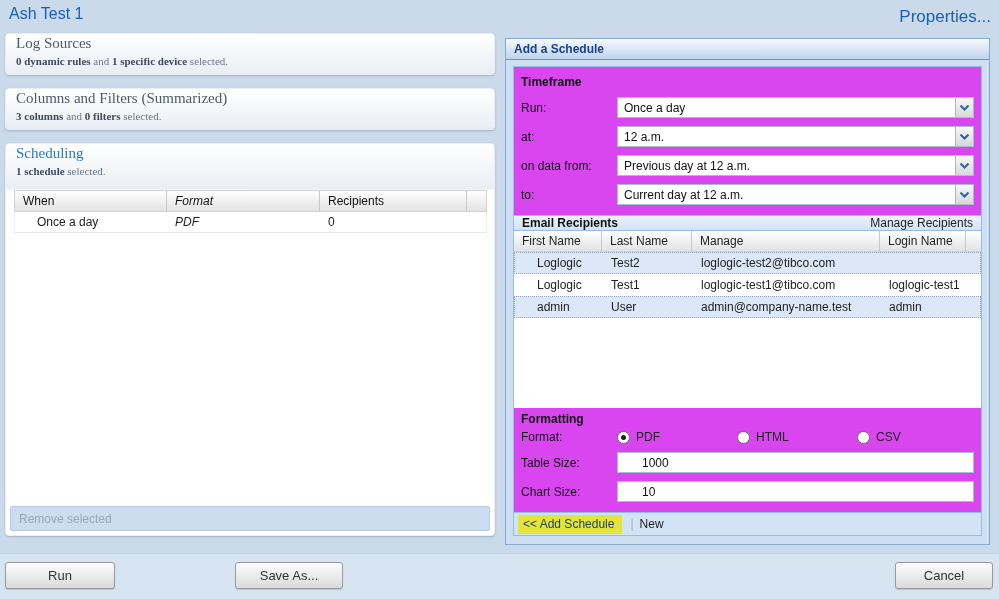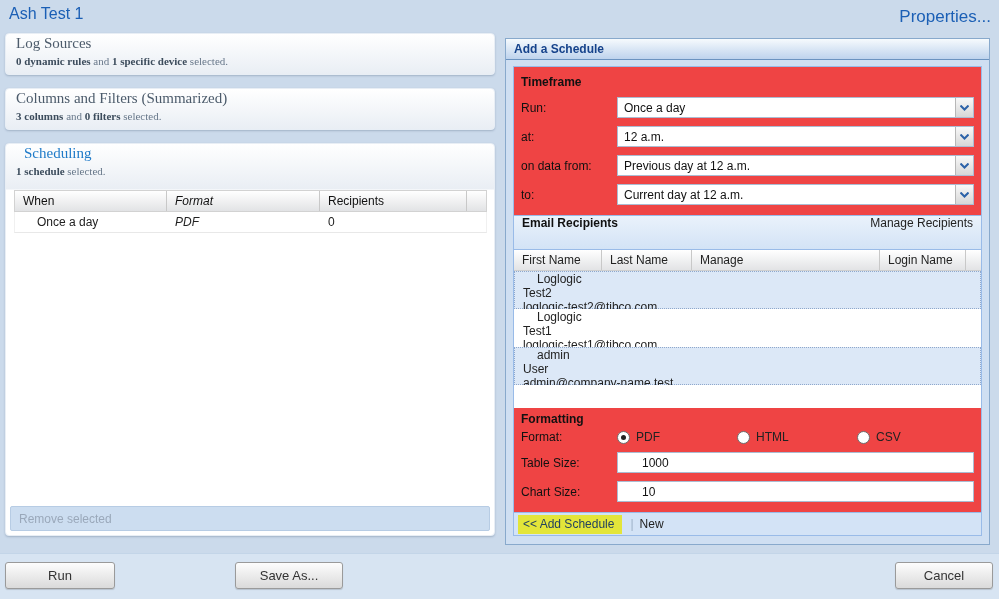--- a/index.html
+++ b/index.html
@@ -20,21 +20,21 @@
     border:1px solid #e8eef5; border-radius:4px;
     background:linear-gradient(#ffffff, #e9eef4);
     box-shadow:0 1px 2px rgba(110,130,155,.45);
     margin-bottom:13px;
   }
   .card-head { padding:1px 10px 7px 10px; cursor:pointer;font-family:Liberation Serif, serif; }
   .card-title { font-size:15px; color:#4c5b6b; }
   .card-sub { font-size:11px; color:#68788a; margin-top:3px; }
   .card-sub b { color:#3c4c5c; }
   .card.expanded { height:393px; position:relative; background:linear-gradient(#ffffff, #e9eef4 45px, #ffffff 46px); }
-  .card.expanded .card-title { color:#1e7ac8;margin-left:8px; }
+  .card.expanded .card-title { color:#1e7ac8; }
 
   .sched-table { position:absolute; left:8px; right:7px; top:46px; }
   .grid-head { display:flex; height:22px; background:linear-gradient(#ffffff,#e2e3e5); border:1px solid #d2d2d2; }
   .grid-head .hcell { display:flex; align-items:center; padding-left:8px; border-right:1px solid #c8c8c8; font-size:12px; color:#111; }
   .grid-head .spacer { width:16px; border-right:none; }
   .grid-row { display:flex; height:21px; background:#fff; border-bottom:1px solid #e8e8e8; border-left:1px solid #f0f0f0; border-right:1px solid #f0f0f0; }
   .grid-row .cell { display:flex; align-items:center; padding-left:8px; font-size:12px; }
   .w-when { width:152px; } .w-format { width:153px;font-style:italic; } .w-recip { width:147px; }
   .indent { padding-left:22px !important; }
 
@@ -50,49 +50,49 @@
     background:#cfdff2; border:1px solid #88a9cc;
   }
   .panel-header {
     height:21px; padding:3px 8px;
     background:linear-gradient(#f6fafd,#bed3ed);
     border-bottom:1px solid #6b93c0;
     color:#15428b; font-weight:bold; font-size:12px;
   }
   .panel-inner {
     position:absolute; left:7px; right:7px; top:27px; bottom:8px;
-    background:#ef4444; border:1px solid #99bbe8;
+    background:#d946ef; border:1px solid #99bbe8;
     display:flex; flex-direction:column;
   }
   .tf-section { padding:8px 7px 2px 7px; }
   .sec-heading { font-weight:bold; font-size:12px; color:#111; margin-bottom:8px; }
   .field-row { display:flex; align-items:center; margin-bottom:8px; }
   .field-row .flabel { width:96px; font-size:12px; color:#111; flex:none; }
   .select {
     flex:1; height:21px; border:1px solid #abbcd2; background:#fff;
     display:flex; align-items:center; justify-content:space-between; cursor:pointer;
   }
   .select .sel-value { padding-left:6px; font-size:12px; color:#111; }
   .sel-btn {
     width:18px; height:19px; flex:none;
     background:linear-gradient(#f8f8f8,#d7d7d7);
     border-left:1px solid #b7b7b7;
     display:flex; align-items:center; justify-content:center;
   }
   .recipients-bar {
-    height:35px; background:linear-gradient(#eaf2fb,#d3e3f6);
+    height:16px; background:linear-gradient(#eaf2fb,#d3e3f6);
     border-top:1px solid #99bbe8; border-bottom:1px solid #99bbe8;
     display:flex; align-items:flex-start; justify-content:space-between; padding:0 8px;
   }
   .recipients-bar .rb-title { font-weight:bold; font-size:12px; color:#111; }
   .recipients-bar .rb-link { font-size:12px; color:#222; cursor:pointer; }
   .rec-grid-head { display:flex; height:21px; background:linear-gradient(#ffffff,#e2e3e5); border-bottom:1px solid #cfcfcf; }
   .rec-grid-head .hcell { display:flex; align-items:center; padding-left:8px; border-right:1px solid #c8c8c8; font-size:12px; }
   .rec-grid-head .spacer { flex:1; border-right:none; }
-  .rec-row { display:flex; height:38px; background:#fff; border:1px solid transparent;flex-direction:column; }
+  .rec-row { display:flex; height:22px; background:#fff; border:1px solid transparent; }
   .rec-row.selected { background:#dce8f7; border:1px dotted #8fa8cc; }
   .rec-row .cell { display:flex; align-items:center; padding-left:8px; font-size:12px; }
   .c-first { width:88px; } .c-last { width:90px; } .c-email { width:188px; } .c-login { width:86px; }
   .flex-spacer { flex:1; background:#fff; }
 
   .fmt-section { padding:4px 7px 6px 7px; }
   .radio-group { display:flex; flex:1; }
   .radio-opt { display:flex; align-items:center; width:120px; cursor:pointer; }
   .radio {
     width:13px; height:13px; border-radius:50%; border:1px solid #6d6d6d; background:#fff;

